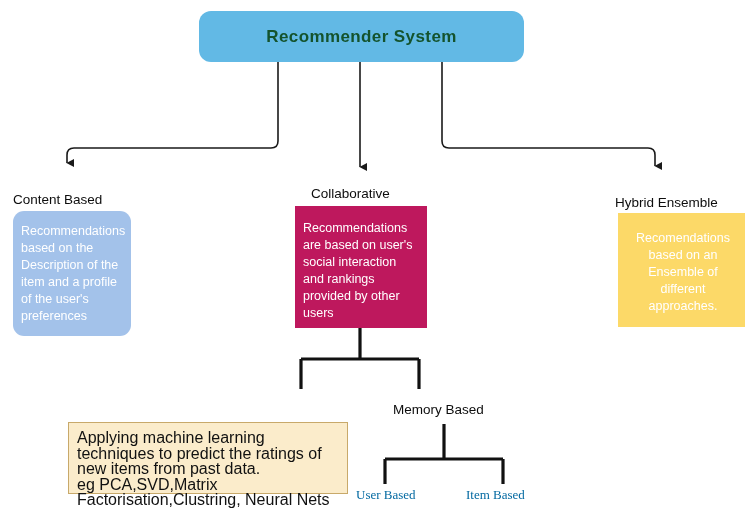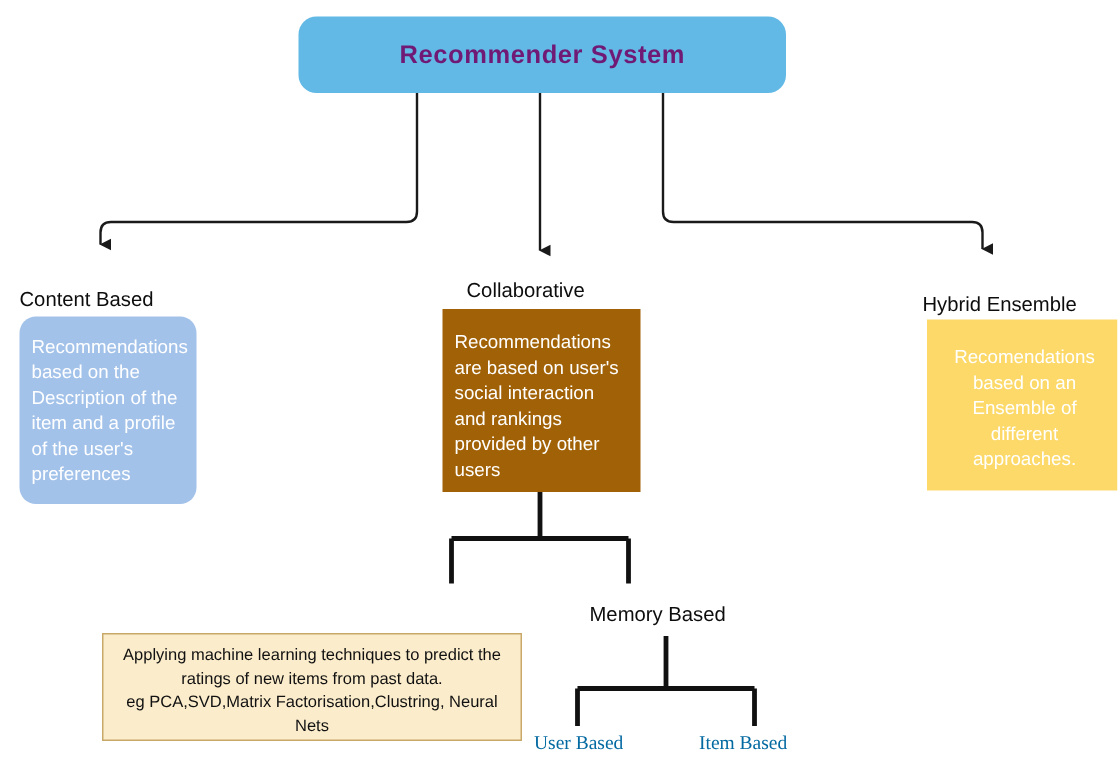--- a/index.html
+++ b/index.html
@@ -36,21 +36,21 @@
     top: 11px;
     width: 325px;
     height: 51px;
     background: #62b9e5;
     border-radius: 12px;
     display: flex;
     align-items: center;
     justify-content: center;
   }
   .root-box .root-label {
-    color: #701a75;
+    color: #14532d;
     font-size: 17px;
     font-weight: bold;
     letter-spacing: 0.4px;
   }
 
   
   .heading {
     position: absolute;
     color: #0d0d0d;
     font-size: 13.5px;
@@ -79,21 +79,21 @@
     background: #a3c2ea;
     padding: 12px 8px 0 8px;
     text-align: left;
     border-radius: 11px;
   }
   .card-collab {
     left: 295px;
     top: 206px;
     width: 132px;
     height: 122px;
-    background: #a16207;
+    background: #be185d;
     padding: 14px 8px 0 8px;
     text-align: left;
   }
   .card-hybrid {
     left: 618px;
     top: 213px;
     width: 130px;
     height: 114px;
     background: #fcd968;
     padding: 17px 7px 0 7px;
@@ -105,23 +105,23 @@
     position: absolute;
     box-sizing: border-box;
     left: 68px;
     top: 422px;
     width: 280px;
     height: 72px;
     background: #fbeccb;
     border: 1px solid #c8a96a;
     padding: 7px 8px 0 8px;
     color: #111111;
-    font-size: 11px;
+    font-size: 16px;
     line-height: 15.5px;
-    text-align: center;
+    text-align: left;
   }
 
   
   .leaf {
     position: absolute;
     color: #0369a1;
     font-size: 13px;
     white-space: nowrap;
     font-family: Liberation Serif, serif;
   }

